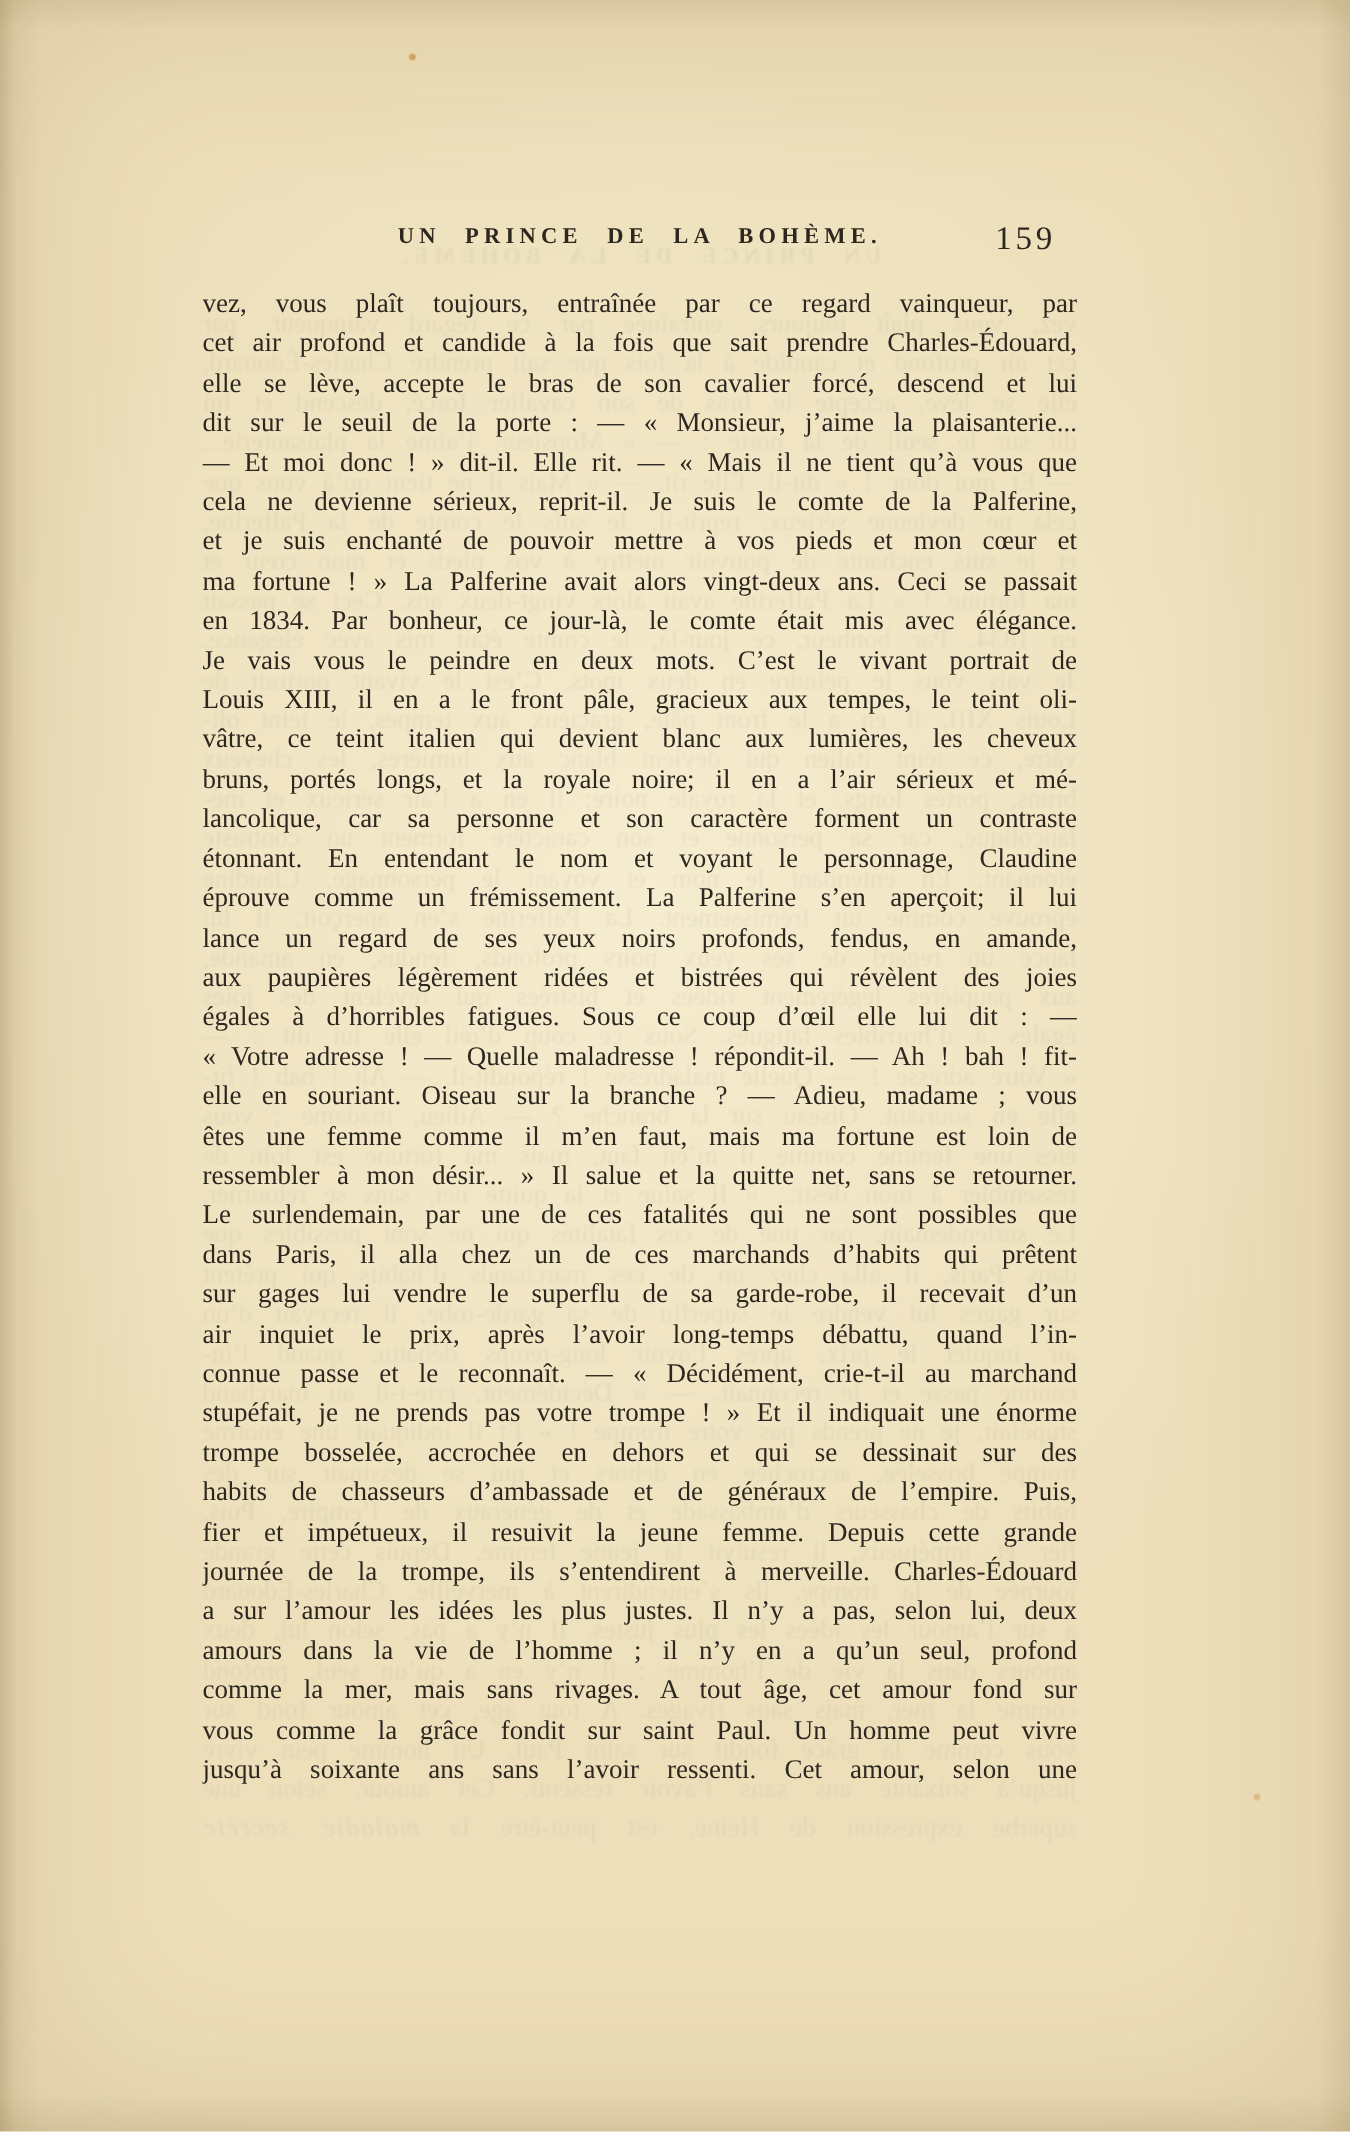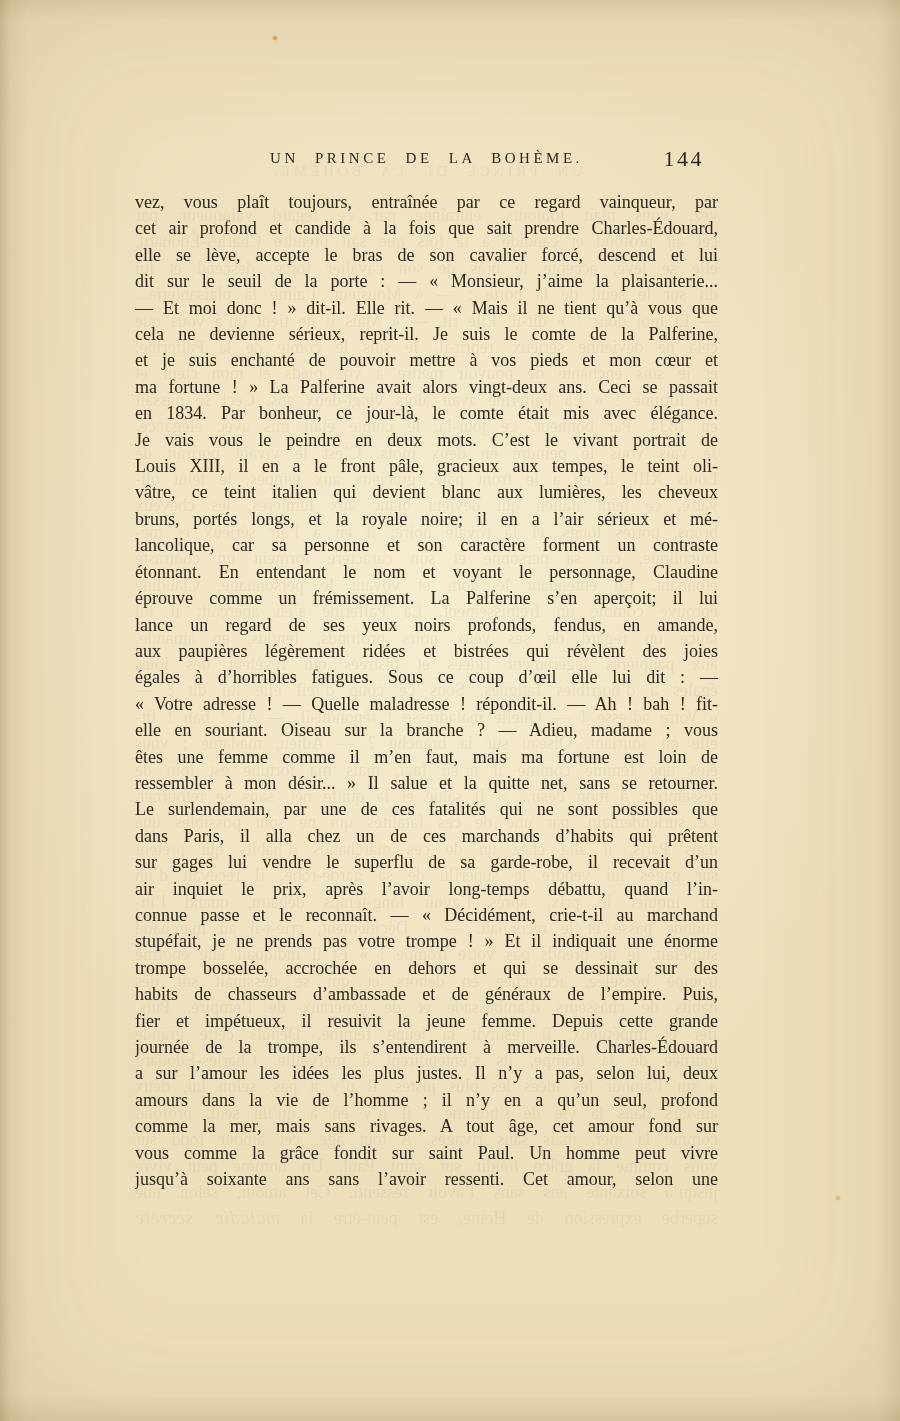--- a/index.html
+++ b/index.html
@@ -33,21 +33,21 @@
 
   .header {
     position: relative;
     height: 24px;
     margin-bottom: 15px;
   }
   .running-title {
     display: block;
     text-align: center;
     font-size: 15px;
-    font-weight: normal;
+    font-weight: bold;
     letter-spacing: 3.5px;
     word-spacing: 9px;
     white-space: nowrap;
   }
   .page-number {
     position: absolute;
     right: 14px;
     top: -4px;
     font-size: 22px;
     letter-spacing: 2.5px;
@@ -125,21 +125,21 @@
         <div class="line">comme la mer, mais sans rivages. A tout âge, cet amour fond sur</div>
         <div class="line">vous comme la grâce fondit sur saint Paul.  Un homme peut vivre</div>
         <div class="line">jusqu’à soixante ans sans l’avoir ressenti. Cet amour, selon une</div>
         <div class="line"><span>superbe expression de Heine, est peut-être la </span><span class="it">maladie secrète</span></div>
       </div>
     </div>
 
   <div class="text-block">
     <div class="header">
       <span class="running-title">UN PRINCE DE LA BOHÈME.</span>
-      <span class="page-number">144</span>
+      <span class="page-number">159</span>
     </div>
     <div class="body-text">
         <div class="line">vez, vous plaît toujours, entraînée par ce regard vainqueur, par</div>
         <div class="line">cet air profond et candide à la fois que sait prendre Charles-Édouard,</div>
         <div class="line">elle se lève, accepte le bras de son cavalier forcé, descend et lui</div>
         <div class="line">dit sur le seuil de la porte : — « Monsieur, j’aime la plaisanterie...</div>
         <div class="line">— Et moi donc ! » dit-il. Elle rit. — « Mais il ne tient qu’à vous que</div>
         <div class="line">cela ne devienne sérieux, reprit-il. Je suis le comte de la Palferine,</div>
         <div class="line">et je suis enchanté de pouvoir mettre à vos pieds et mon cœur et</div>
         <div class="line">ma fortune ! » La Palferine avait alors vingt-deux ans. Ceci se passait</div>

